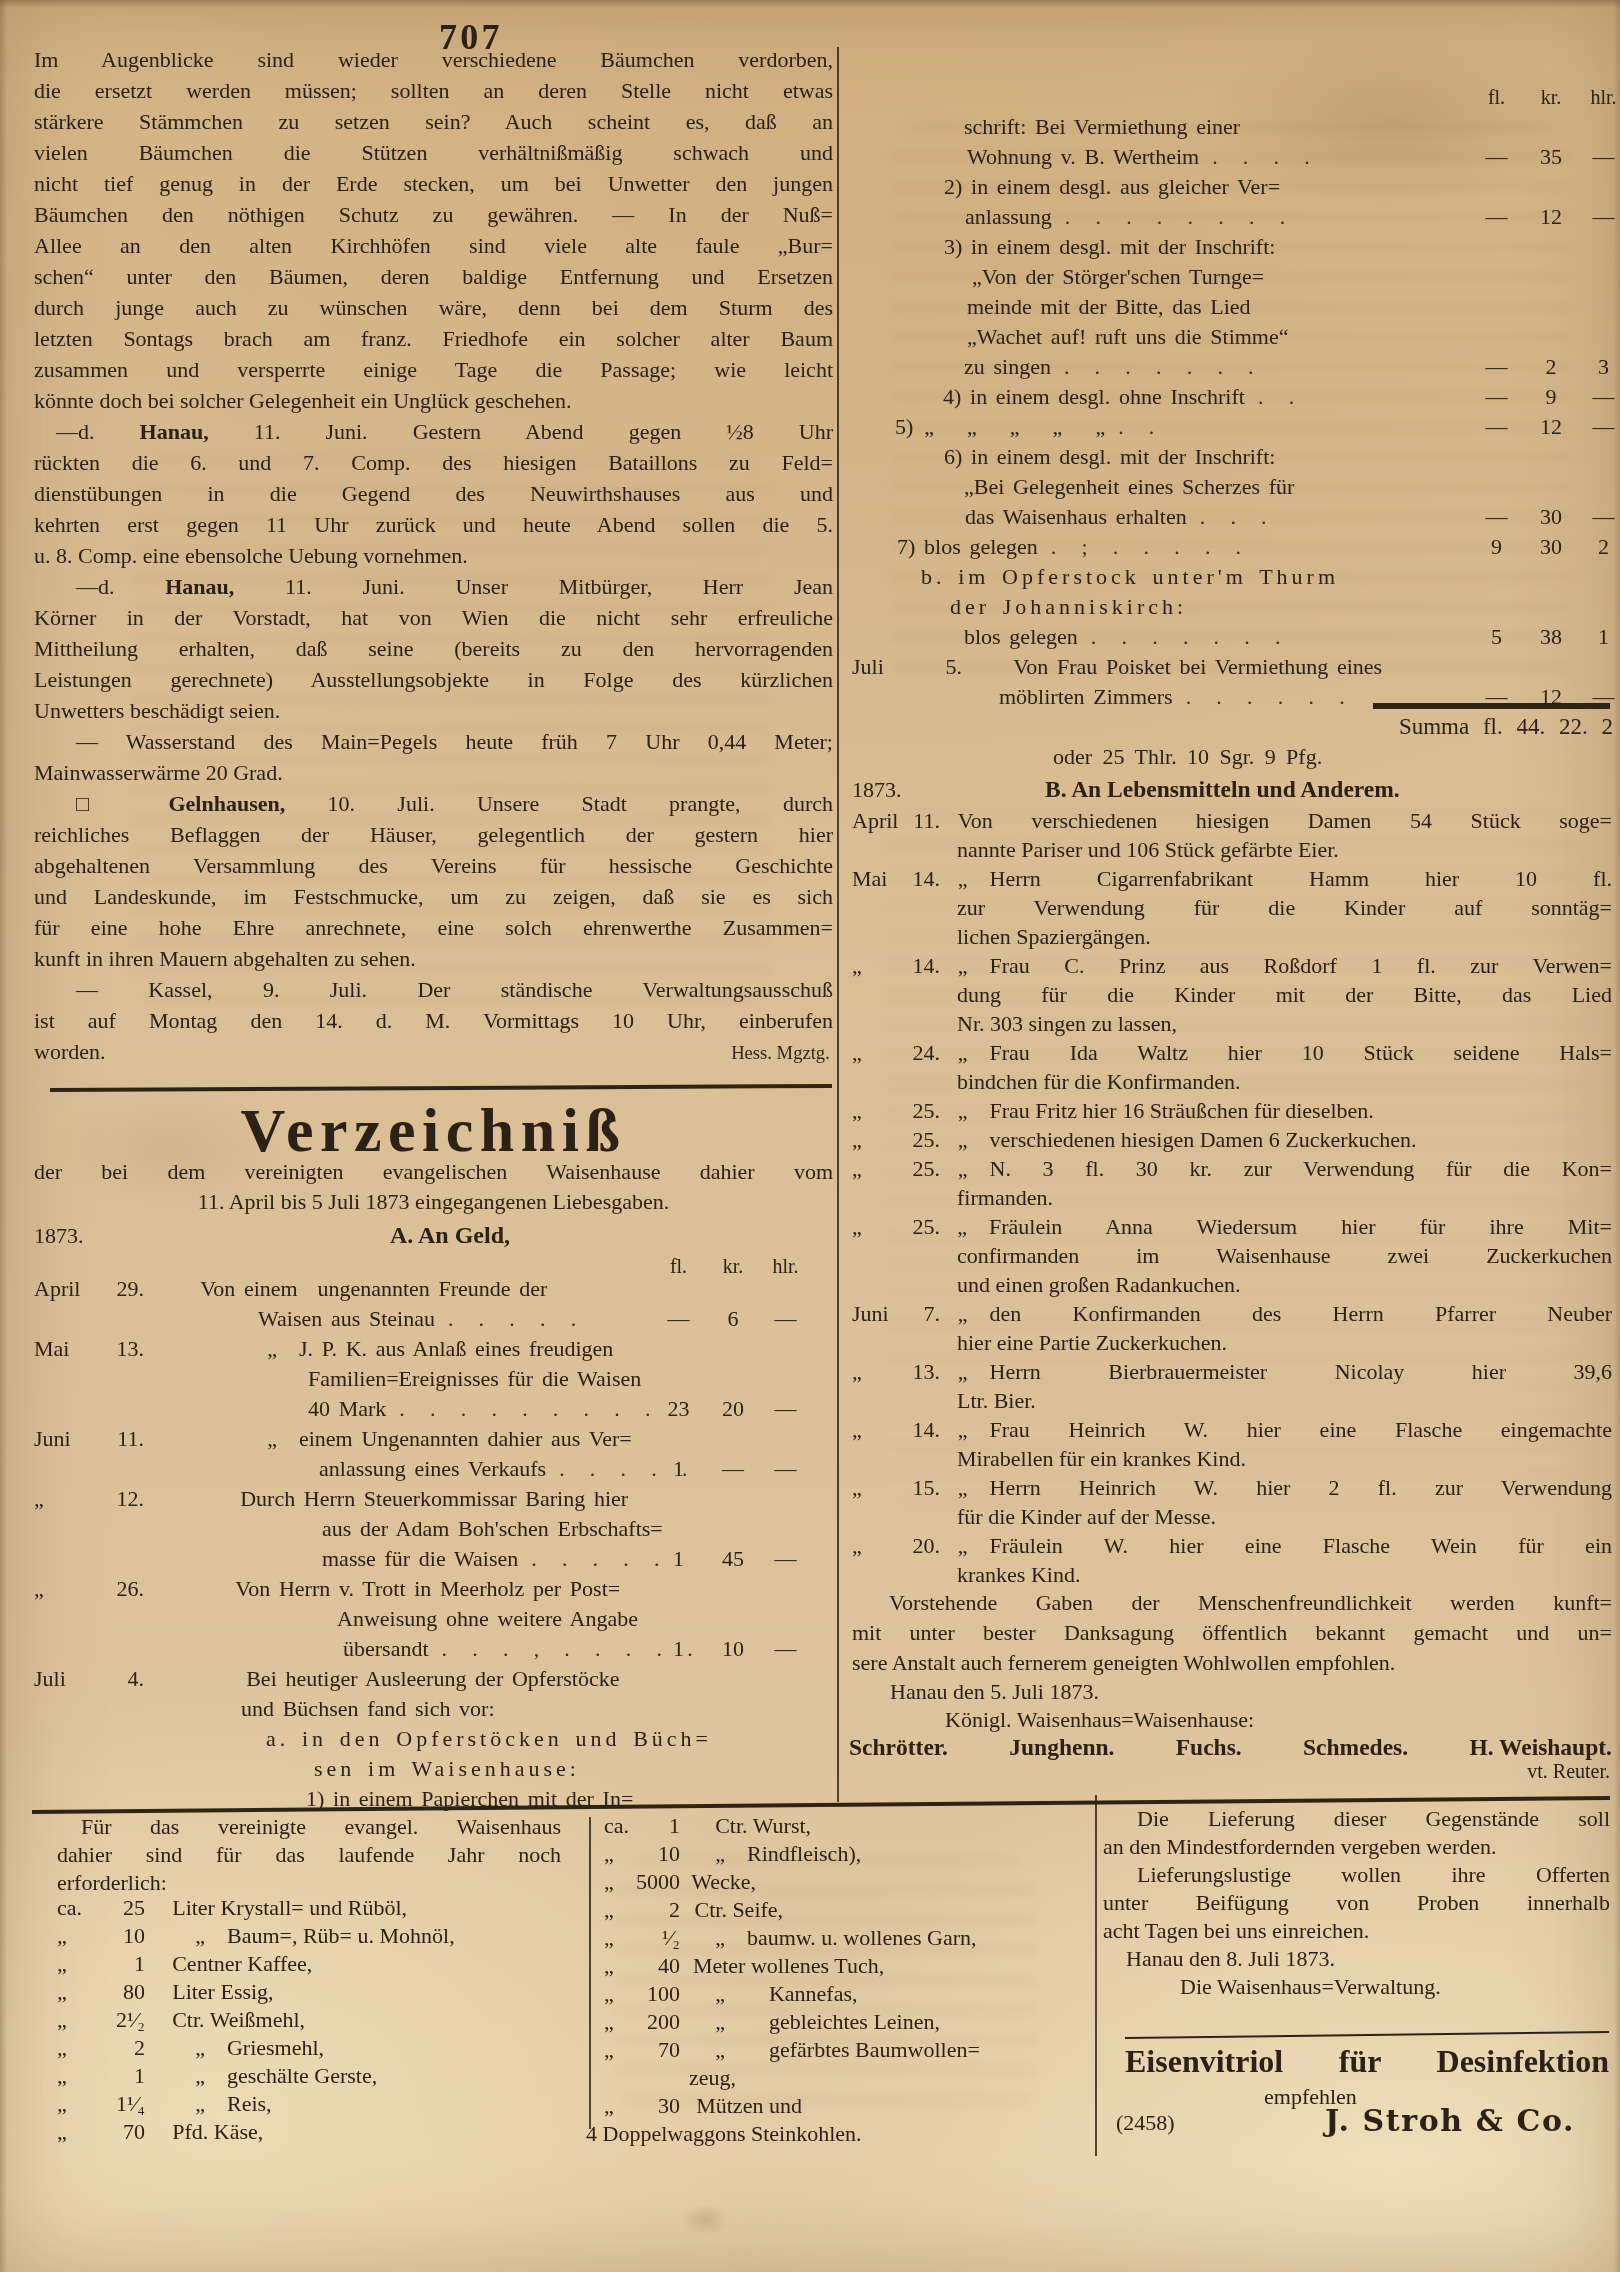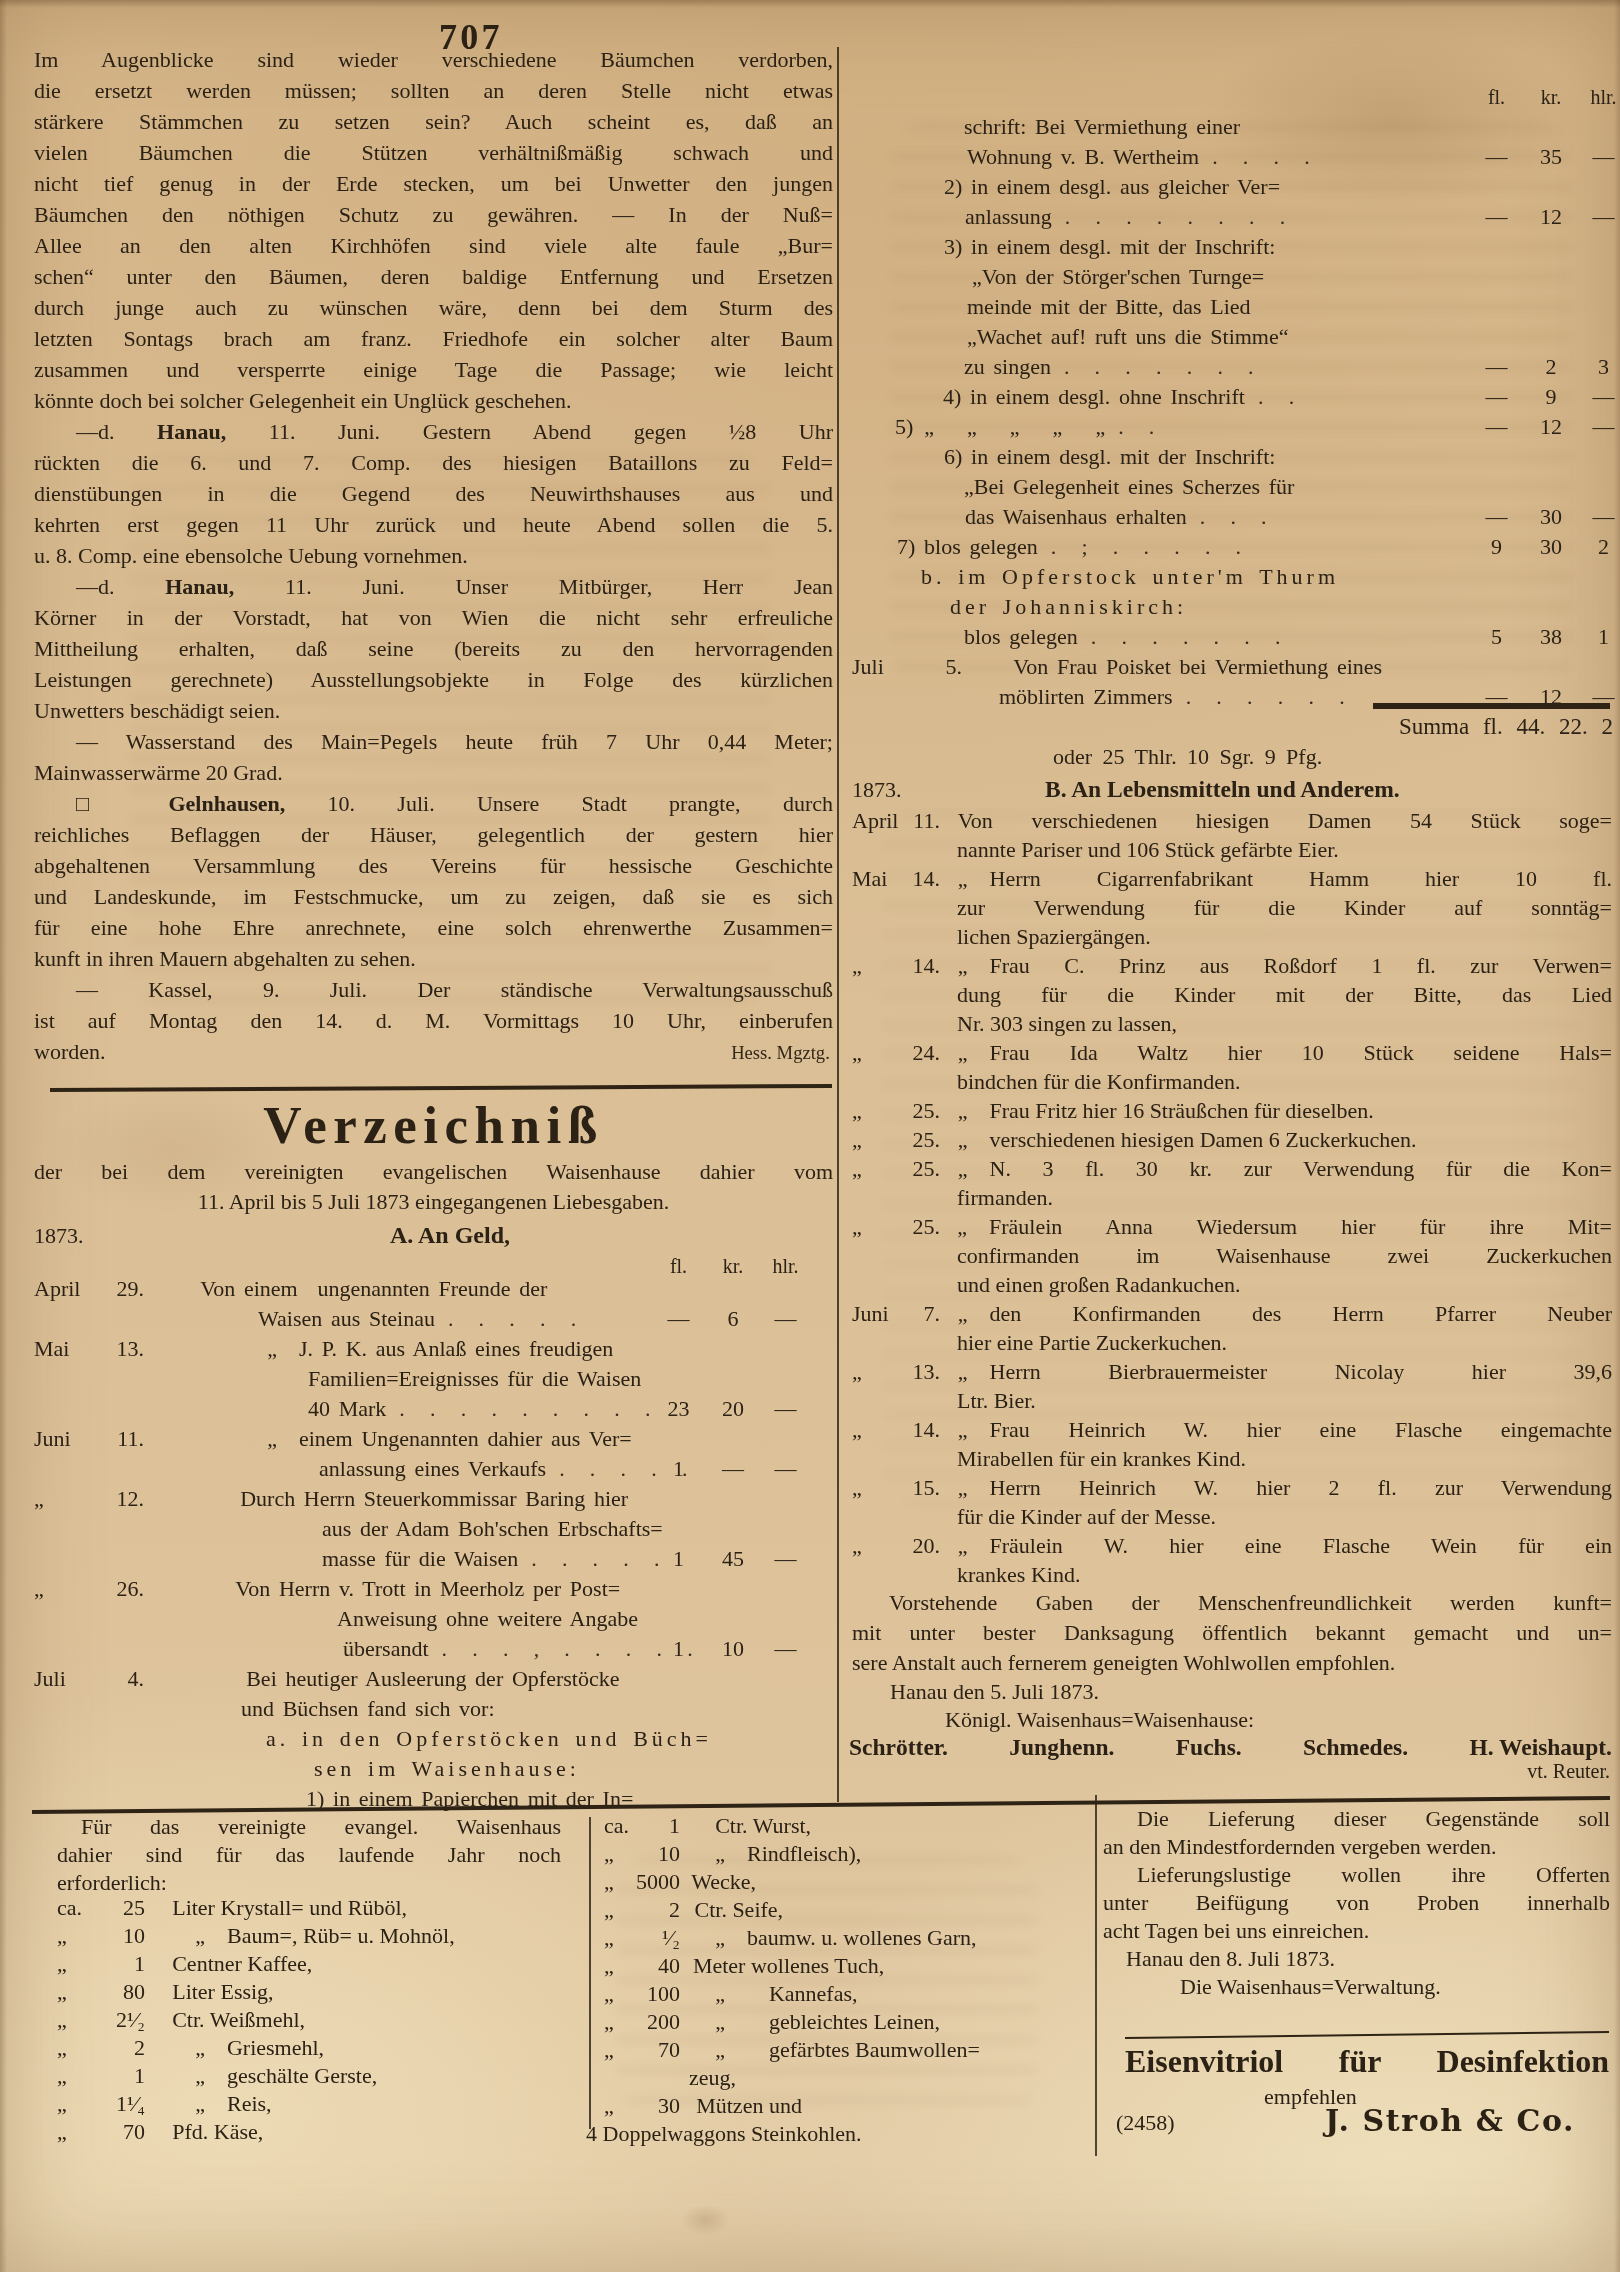--- a/index.html
+++ b/index.html
@@ -80,21 +80,21 @@
 
   #bottom-middle-rows{left:604px;top:1812px;width:486px;font-size:22px;}
   #bottom-middle-rows .ln{height:28px;line-height:28px;}
   #bottom-middle-rows .mcol{width:29px;}
   #bottom-middle-rows .ncol{width:47px;}
 
   #bottom-right-lines{left:1103px;top:1805px;width:507px;font-size:22px;}
   #bottom-right-lines .ln{height:28px;line-height:28px;}
 
   #page-number{left:439px;top:16px;font-size:36px;font-weight:bold;letter-spacing:3.2px;}
-  #verz-title{left:34px;top:1095px;width:799px;text-align:center;font-size:53px;font-weight:bold;letter-spacing:6.5px;}
+  #verz-title{left:34px;top:1095px;width:799px;text-align:center;font-size:62px;font-weight:bold;letter-spacing:6.5px;}
   #verz-sub1{left:34px;top:1159px;width:799px;font-size:22px;text-align:justify;text-align-last:justify;}
   #verz-sub2{left:34px;top:1189px;width:799px;font-size:22px;text-align:center;}
   #year-row-a{left:34px;top:1220px;width:799px;height:31px;line-height:31px;font-size:22px;}
   #year-row-a .sect{position:absolute;left:356px;font-size:24px;font-weight:bold;}
   #summa-line{left:1248px;top:711px;width:365px;height:31px;line-height:31px;font-size:23px;text-align:right;word-spacing:8px;}
   #oder-line{left:1053px;top:742px;height:29px;line-height:29px;font-size:22px;word-spacing:4.9px;font-family:Liberation Serif, serif;}
   #year-row-b{left:852px;top:774px;width:760px;height:31px;line-height:31px;font-size:22px;}
   #year-row-b .sect{position:absolute;left:193px;font-size:23.5px;font-weight:bold;}
   #hanau-date-b{left:890px;top:1677px;height:30px;line-height:30px;font-size:22px;}
   #koenigl{left:945px;top:1705px;height:30px;line-height:30px;font-size:22px;}
@@ -163,21 +163,21 @@
       <div class="ln">
         <span class="txt j">letzten Sontags brach am franz. Friedhofe ein solcher alter Baum</span>
       </div>
       <div class="ln">
         <span class="txt j">zusammen und versperrte einige Tage die Passage; wie leicht</span>
       </div>
       <div class="ln">
         <span class="txt">könnte doch bei solcher Gelegenheit ein Unglück geschehen.</span>
       </div>
       <div class="ln">
-        <span class="txt j" style="margin-left: 42px;"><span>—d. </span><span class="b">Hanau,</span><span> 11. Juni. Gestern Abend gegen ½8 Uhr</span></span>
+        <span class="txt j" style="margin-left: 22px;"><span>—d. </span><span class="b">Hanau,</span><span> 11. Juni. Gestern Abend gegen ½8 Uhr</span></span>
       </div>
       <div class="ln">
         <span class="txt j">rückten die 6. und 7. Comp. des hiesigen Bataillons zu Feld=</span>
       </div>
       <div class="ln">
         <span class="txt j">dienstübungen in die Gegend des Neuwirthshauses aus und</span>
       </div>
       <div class="ln">
         <span class="txt j">kehrten erst gegen 11 Uhr zurück und heute Abend sollen die 5.</span>
       </div>

